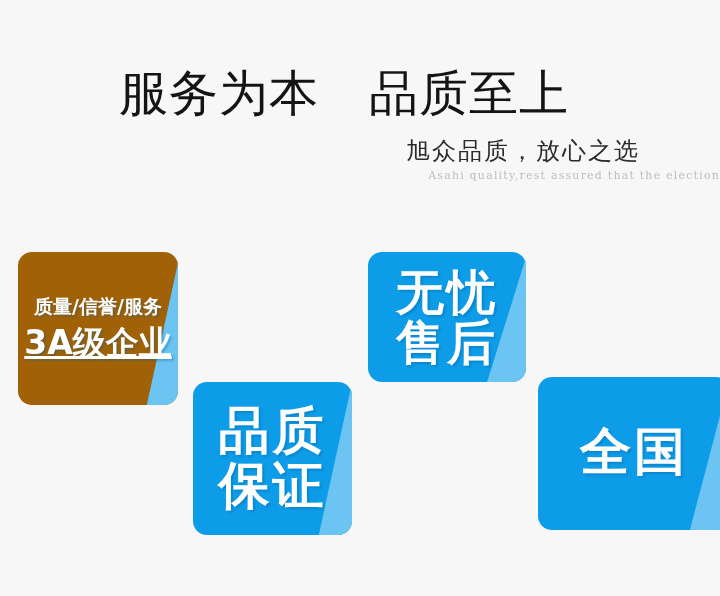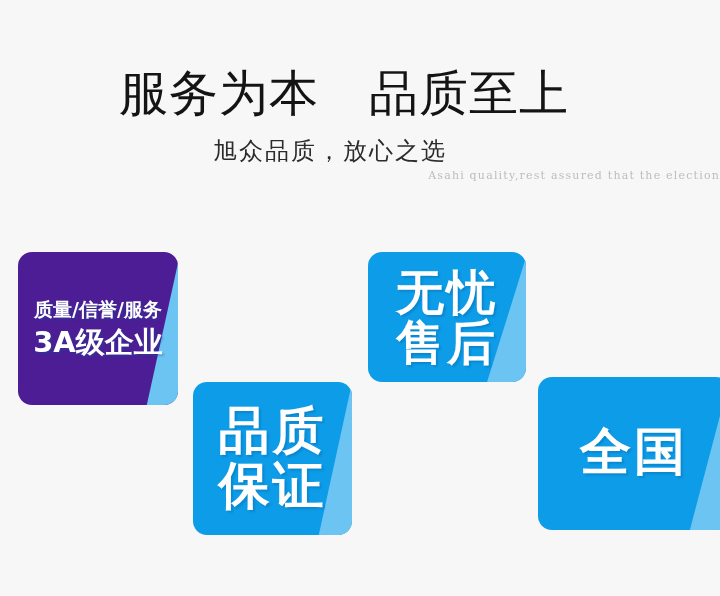--- a/index.html
+++ b/index.html
@@ -36,28 +36,27 @@
     color: #141414;
     letter-spacing: 1px;
     white-space: pre;
   }
 
   .subtitle-cn {
     position: absolute;
     left: 0;
     top: 136px;
     width: 640px;
-    text-align: center;
+    text-align: right;
     font-family: "DejaVu Serif", "Liberation Serif", serif;
     font-weight: 400;
     font-size: 24px;
     line-height: 30px;
     color: #2b2b2b;
     letter-spacing: 2px;
-    padding-left: 10px;
   }
 
   .subtitle-en {
     position: absolute;
     left: 0;
     top: 168px;
     width: 720px;
     text-align: right;
     font-family: "DejaVu Serif", "Liberation Serif", serif;
     font-size: 11px;
@@ -102,22 +101,23 @@
   #badge-1 { left: 18px;  top: 252px; width: 160px; height: 153px; }
   #badge-1 .band {
     clip-path: polygon(74% 0%, 100% 0%, 100% 100%, 56% 100%);
   }
   #badge-1 .line-a {
     font-size: 19px;
     letter-spacing: 0px;
     margin-bottom: 9px;
   }
   #badge-1 .line-b {
-    font-size: 29px;
+    font-size: 33px;
     letter-spacing: 0px;
+    text-decoration: underline;
   }
 
   
   #badge-2 { left: 193px; top: 382px; width: 159px; height: 153px; }
   #badge-2 .band {
     clip-path: polygon(73% 0%, 100% 0%, 100% 100%, 55% 100%);
   }
   #badge-2 .line-a,
   #badge-2 .line-b {
     font-size: 51px;
@@ -153,21 +153,21 @@
 <body>
 
 <div id="stage" style="background: rgb(247, 247, 247);">
 
   <div class="headline" style="color: rgb(20, 20, 20);">服务为本　品质至上</div>
 
   <div class="subtitle-cn" style="color: rgb(43, 43, 43);">旭众品质，放心之选</div>
 
   <div class="subtitle-en" style="color: rgb(189, 189, 189);">Asahi quality,rest assured that the election</div>
 
-  <div class="badge" id="badge-1" style="background: #4c1d95;">
+  <div class="badge" id="badge-1" style="background: #a16207;">
     <div class="band" style="background: rgb(108, 196, 242);"></div>
     <div class="txt" style="color: rgb(255, 255, 255);">
       <span class="line-a">质量/信誉/服务</span>
       <span class="line-b">3A级企业</span>
     </div>
   </div>
 
   <div class="badge" id="badge-3" style="background: rgb(13, 156, 232);">
     <div class="band" style="background: rgb(108, 196, 242);"></div>
     <div class="txt" style="color: rgb(255, 255, 255);">

